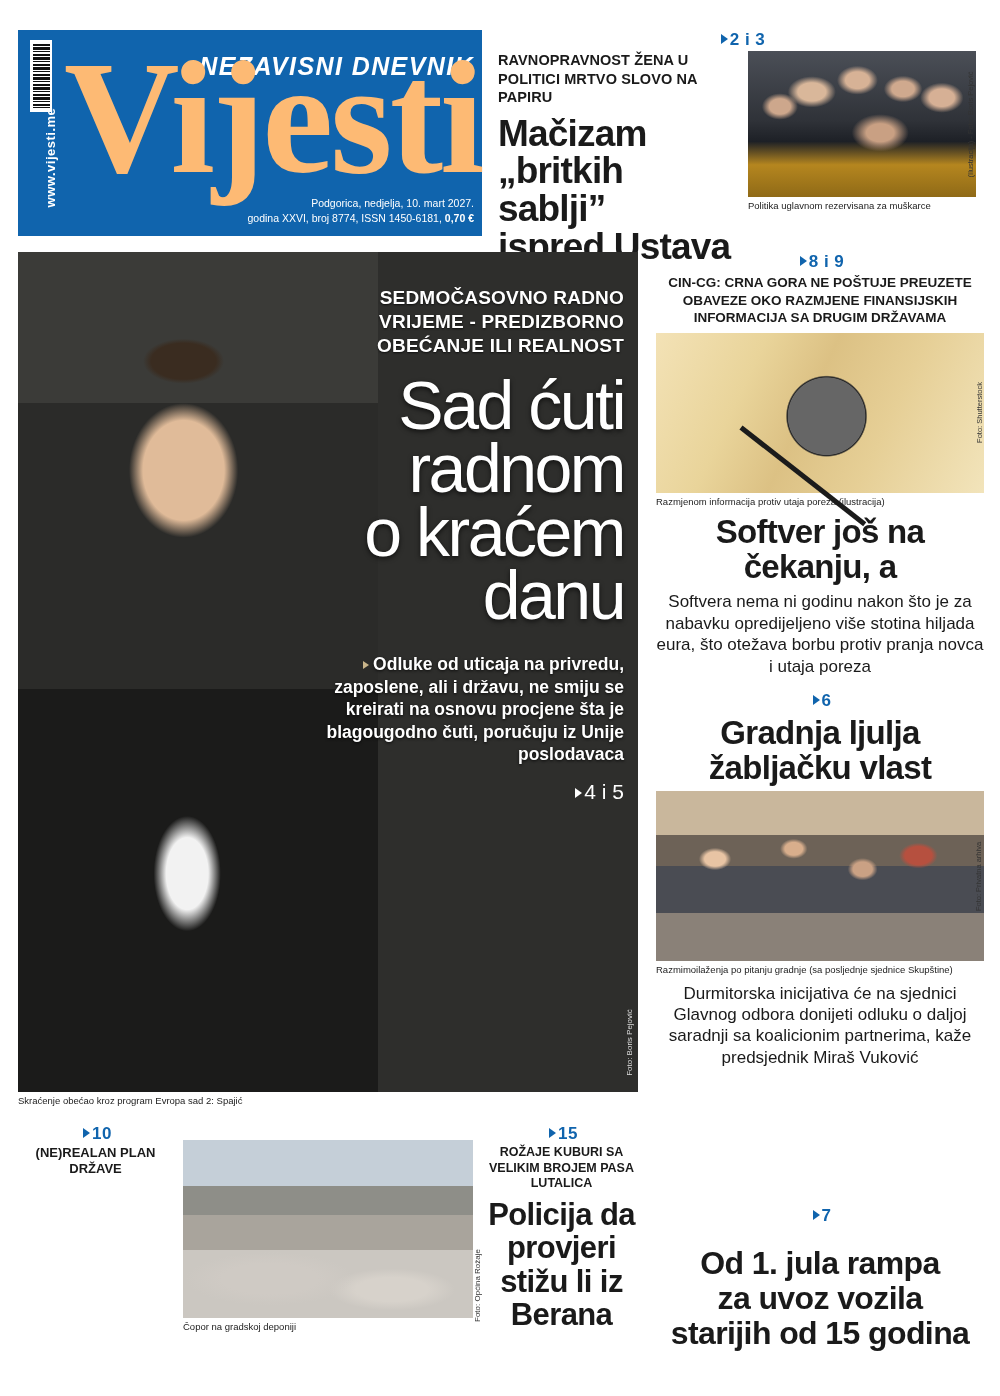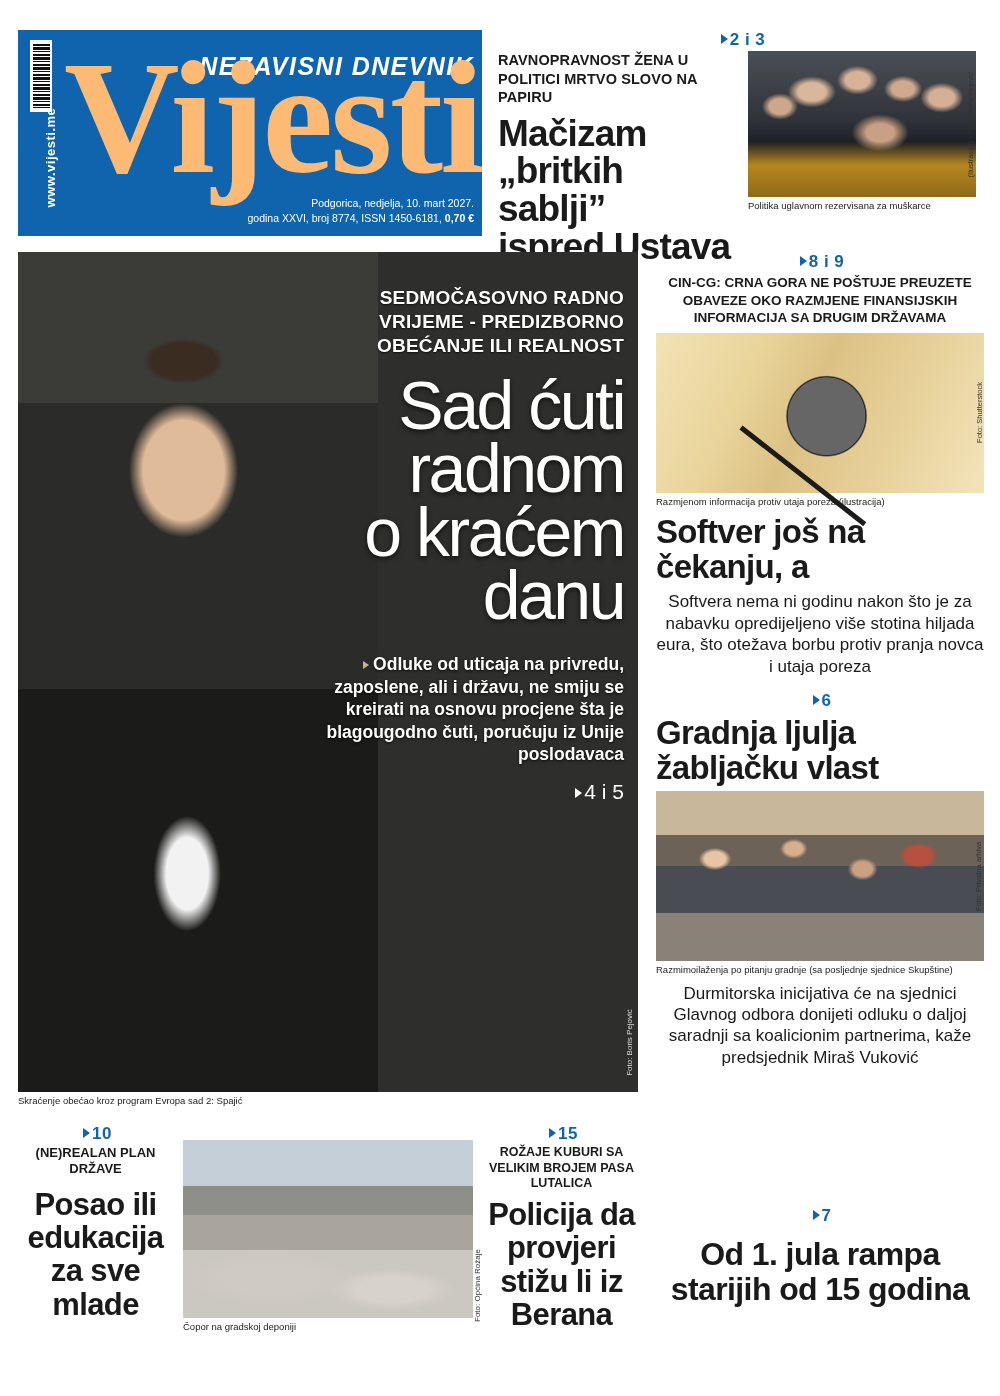--- a/index.html
+++ b/index.html
@@ -179,39 +179,39 @@
   }
 
   
   .rightcol { position: absolute; left: 656px; top: 252px; width: 328px; }
   .r-kicker {
     font-size: 13.5px; font-weight: bold; line-height: 1.3;
     text-align: center; margin-top: 7px;
   }
   .r-head {
     font-size: 33px; font-weight: bold; line-height: 1.05;
-    letter-spacing: -.7px;
+    text-align: center; letter-spacing: -.7px;
   }
   .r-lede {
     font-size: 17px; line-height: 1.26; text-align: center; margin-top: 7px;
   }
   .r-photo { position: relative; margin-top: 6px; }
 
   
   .bl { position: absolute; left: 18px; top: 1124px; width: 155px; }
   .bl-kicker { font-size: 13px; font-weight: bold; text-align: center; line-height: 1.25; margin-top: 6px; }
   .bl-head { font-size: 31px; font-weight: bold; line-height: 1.08; text-align: center; margin-top: 10px; letter-spacing: -.6px; }
 
   .bm-photo { position: absolute; left: 183px; top: 1140px; width: 290px; }
   .bm { position: absolute; left: 484px; top: 1124px; width: 155px; }
   .bm-kicker { font-size: 12.5px; font-weight: bold; text-align: center; line-height: 1.25; margin-top: 6px; }
   .bm-head { font-size: 31px; font-weight: bold; line-height: 1.08; text-align: center; margin-top: 6px; letter-spacing: -.6px; }
 
   .br { position: absolute; left: 656px; top: 1206px; width: 328px; }
-  .br-head { font-size: 32px; font-weight: bold; line-height: 1.1; text-align: center; margin-top: 16px; letter-spacing: -.6px; }
+  .br-head { font-size: 32px; font-weight: bold; line-height: 1.1; text-align: center; margin-top: 25px; letter-spacing: -.6px; }
 
   
   .img-parl {
     width: 100%; height: 146px;
     background:
       radial-gradient(ellipse 40px 26px at 28% 28%, #d9b79a 35%, transparent 60%),
       radial-gradient(ellipse 34px 24px at 48% 20%, #d7b296 35%, transparent 60%),
       radial-gradient(ellipse 32px 22px at 68% 26%, #cfa98e 35%, transparent 60%),
       radial-gradient(ellipse 36px 25px at 85% 32%, #d6b095 35%, transparent 60%),
       radial-gradient(ellipse 30px 22px at 14% 38%, #cda78c 35%, transparent 60%),
@@ -364,36 +364,31 @@
   </div>
 </div>
 
 <div class="br">
   <div class="secbar">
     <div class="bar"></div>
     <div class="pg"><span class="tri"></span><span>7</span></div>
   </div>
   <div class="br-head">
     <div>Od 1. jula rampa</div>
+    <div>za uvoz vozila</div>
     <div>starijih od 15 godina</div>
   </div>
 </div>
 
 <div class="bl">
   <div class="secbar">
     <div class="bar"></div>
     <div class="pg"><span class="tri"></span><span>10</span></div>
   </div>
   <div class="bl-kicker">(NE)REALAN PLAN DRŽAVE</div>
-  <div class="bl-head">
-    <div>Posao ili</div>
-    <div>edukacija</div>
-    <div>za sve</div>
-    <div>mlade</div>
-  </div>
 </div>
 
 <div class="bm-photo">
   <div class="ph">
     <div class="img-dump"></div>
   </div>
   <div class="cap">Čopor na gradskoj deponiji</div>
 </div>
 
 <div class="bm">

